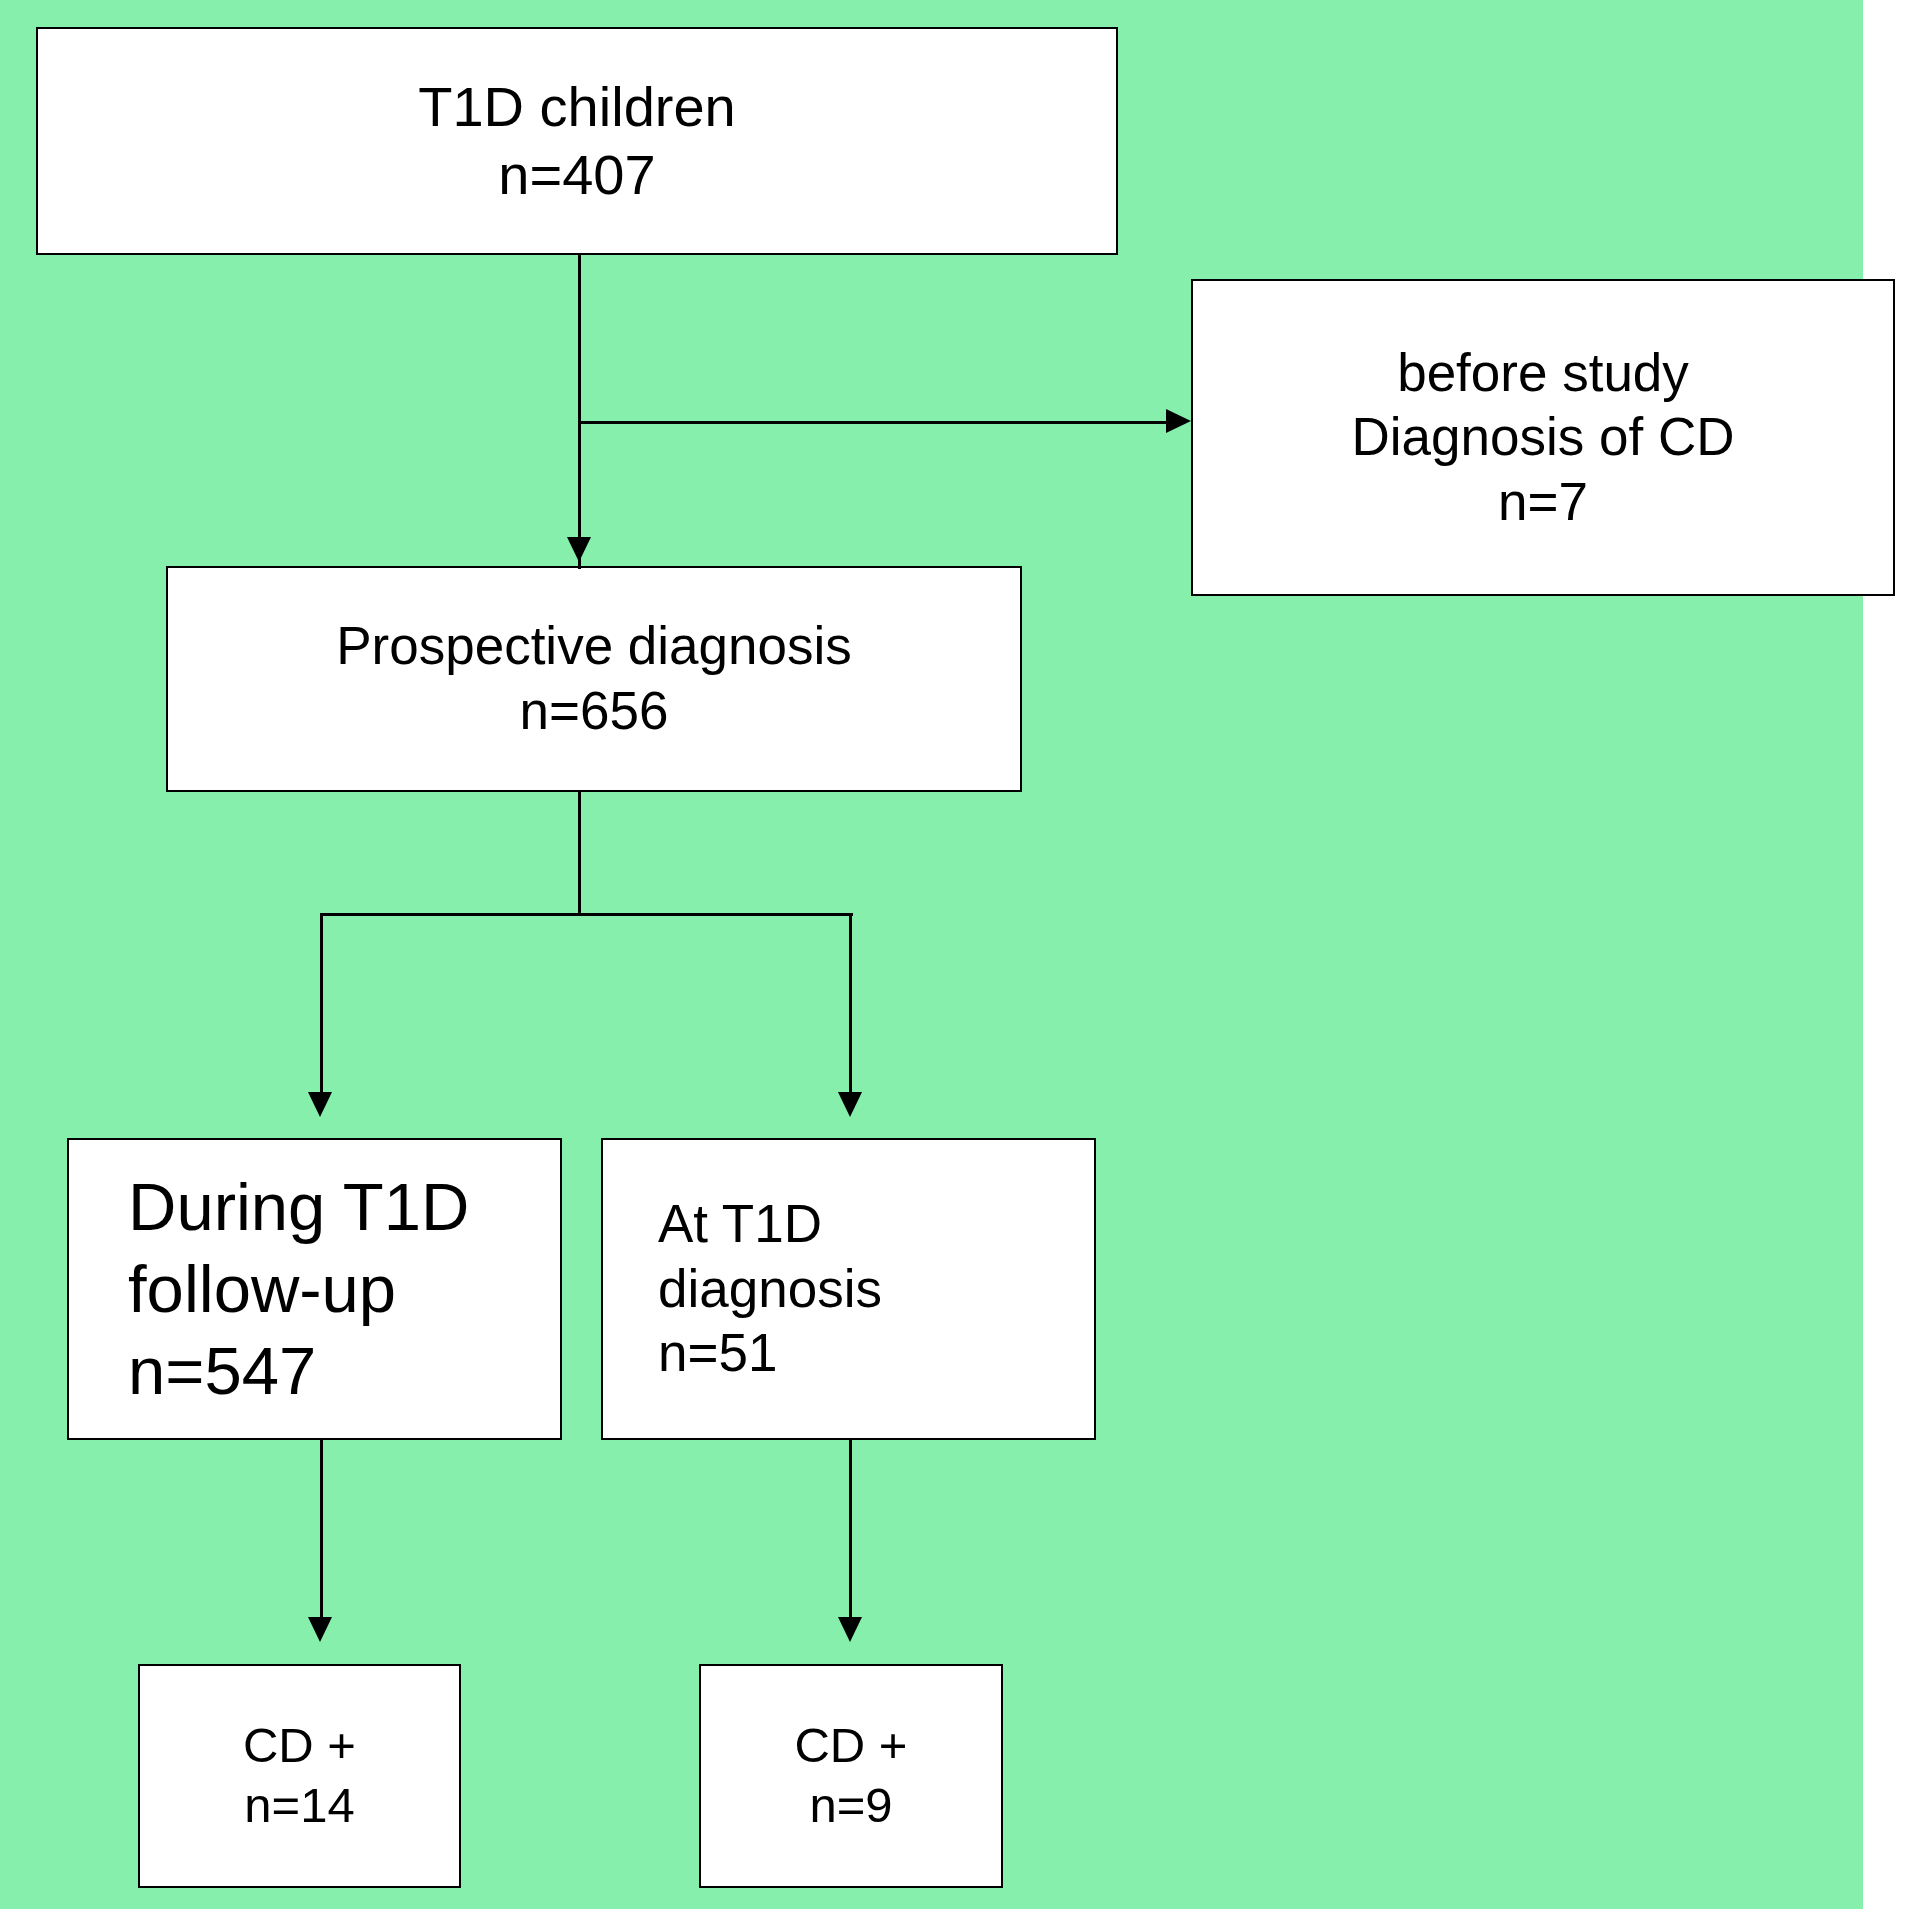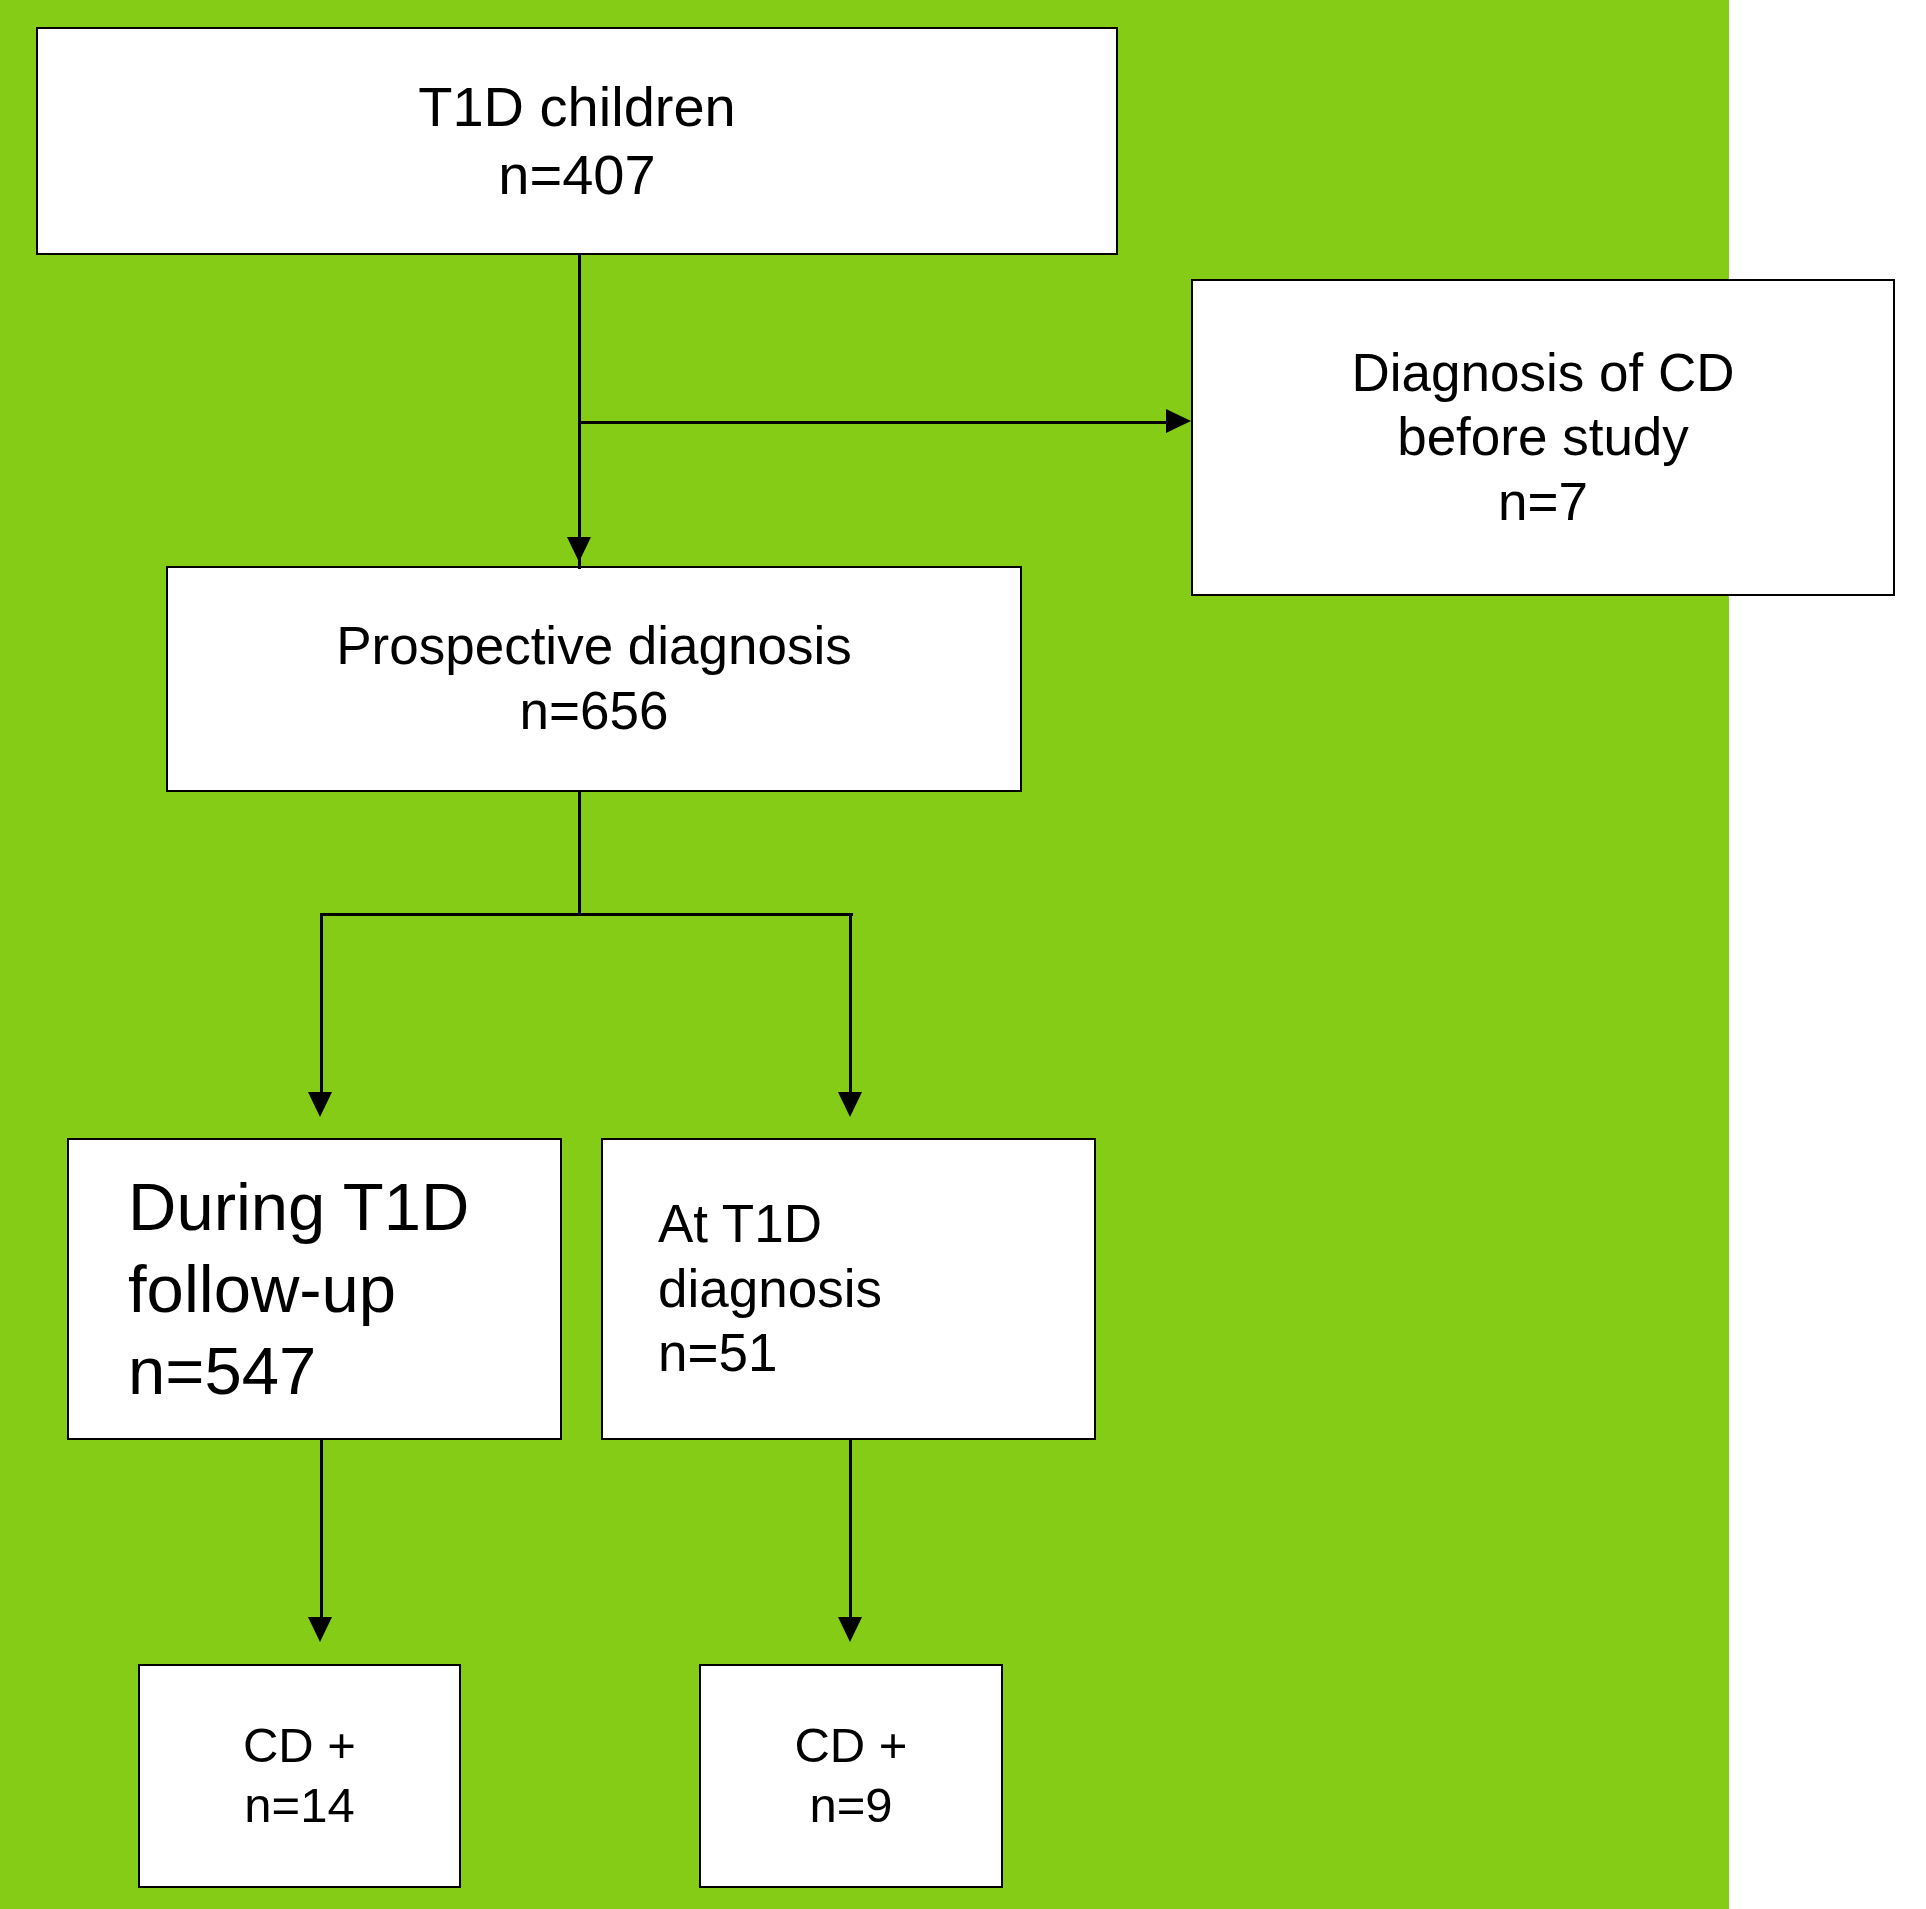--- a/index.html
+++ b/index.html
@@ -9,23 +9,23 @@
   }
   body {
     width: 1927px;
     height: 1910px;
     font-family: "Liberation Sans", sans-serif;
     color: #000000;
     overflow: hidden;
   }
   #flowchart {
     position: relative;
-    width: 1729px;
+    width: 1863px;
     height: 1910px;
-    background: #84cc16;
+    background: #86efac;
   }
   .node {
     position: absolute;
     box-sizing: border-box;
     border: 2.9px solid #000000;
     background: #ffffff;
     display: flex;
     flex-direction: column;
     align-items: center;
     justify-content: center;
@@ -117,22 +117,22 @@
 <body>
 
 <div id="flowchart">
 
   <div class="node" id="node-t1d-children">
     <span class="line">T1D children</span>
     <span class="line">n=407</span>
   </div>
 
   <div class="node" id="node-cd-before-study">
+    <span class="line">before study</span>
     <span class="line">Diagnosis of CD</span>
-    <span class="line">before study</span>
     <span class="line">n=7</span>
   </div>
 
   <div class="node" id="node-prospective-screening">
     <span class="line">Prospective diagnosis</span>
     <span class="line">n=656</span>
   </div>
 
   <div class="node" id="node-during-followup">
     <span class="line">During T1D</span>

